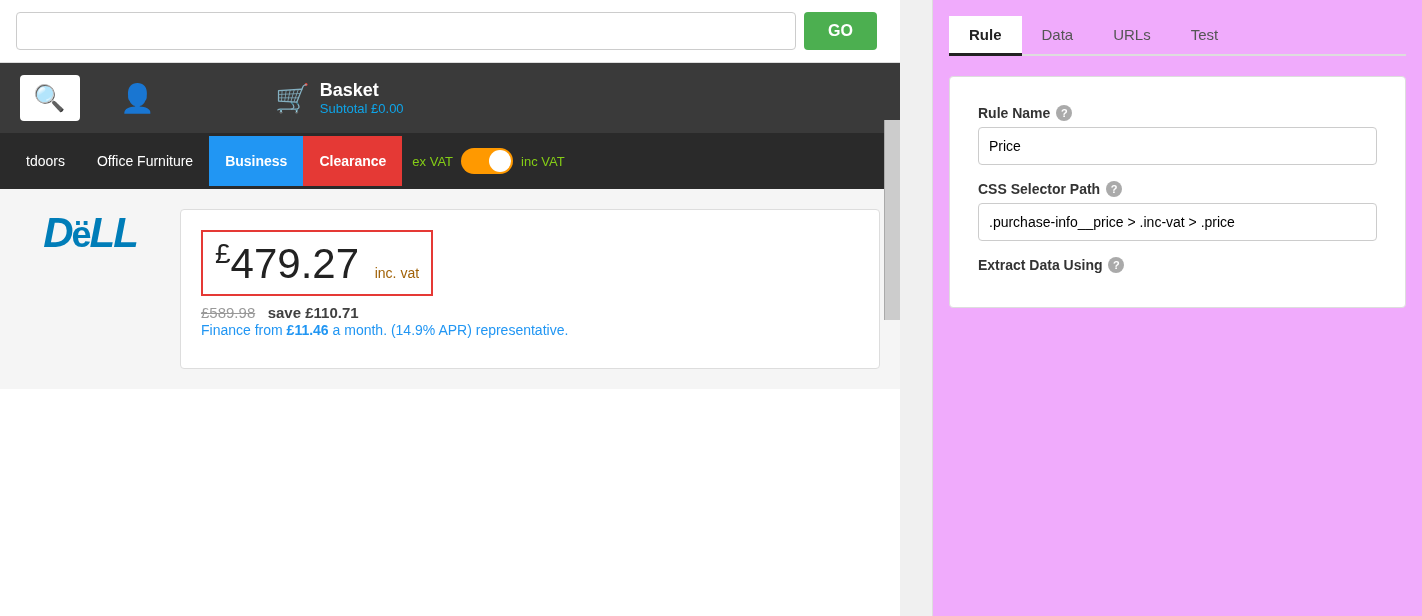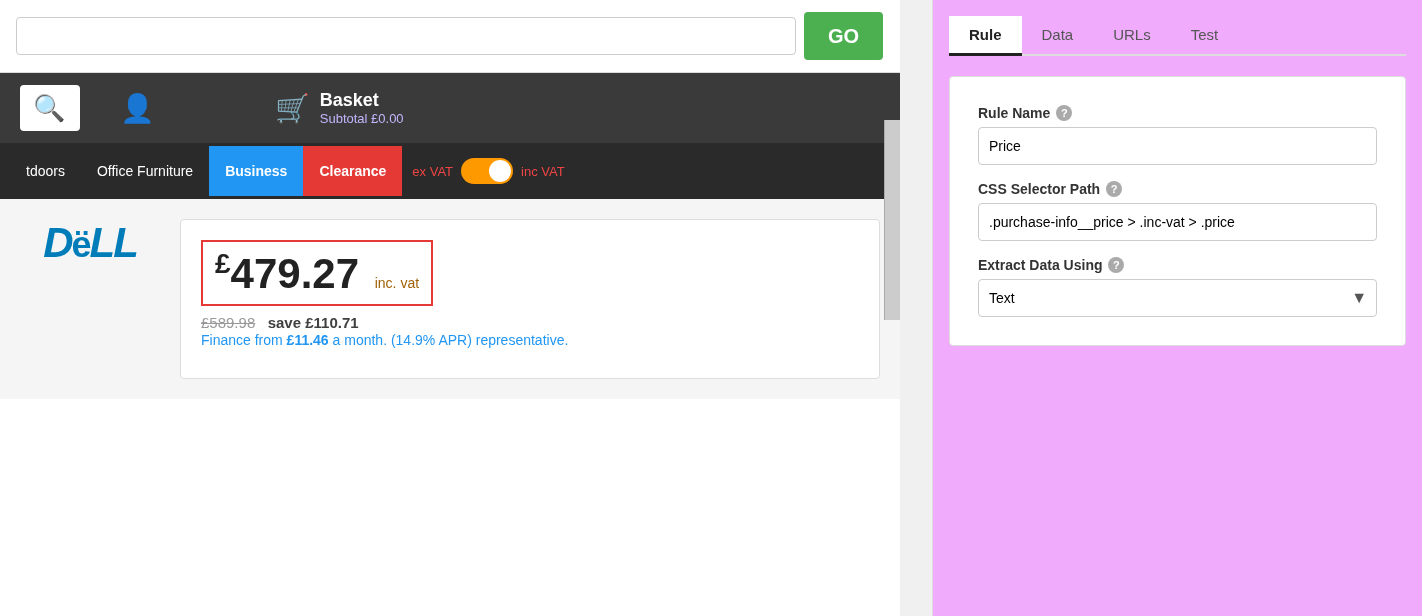--- a/index.html
+++ b/index.html
@@ -33,24 +33,24 @@
       padding: 0 12px;
       font-size: 14px;
       max-width: 780px;
     }
     .go-button {
       background: #4CAF50;
       color: #fff;
       border: none;
       border-radius: 4px;
       padding: 8px 24px;
-      font-size: 20px;
-      font-weight: bold;
-      cursor: pointer;
-      height: 48px;
+      font-size: 16px;
+      font-weight: bold;
+      cursor: pointer;
+      height: 38px;
     }
 
     
     .nav-dark {
       background: #3a3a3a;
       display: flex;
       align-items: center;
       padding: 10px 20px;
       gap: 40px;
       height: 70px;
@@ -97,21 +97,21 @@
     .basket-icon {
       font-size: 28px;
       color: #f90;
     }
     .basket-text h3 {
       font-size: 18px;
       font-weight: bold;
     }
     .basket-text p {
       font-size: 13px;
-      color: #c4b5fd;
+      color: #0ea5e9;
     }
     .scrollbar-placeholder {
       width: 16px;
       background: #ccc;
       position: absolute;
       right: 0;
       top: 120px;
       height: 200px;
       border-left: 1px solid #aaa;
     }
@@ -143,21 +143,21 @@
       background: #e53935;
       font-weight: bold;
     }
     .vat-toggle {
       display: flex;
       align-items: center;
       gap: 8px;
       margin-left: 10px;
     }
     .vat-label {
-      color: #ef4444;
+      color: #84cc16;
       font-size: 13px;
     }
     .toggle-switch {
       width: 52px;
       height: 26px;
       background: #f90;
       border-radius: 13px;
       position: relative;
       cursor: pointer;
     }
@@ -200,21 +200,21 @@
       flex: 1;
     }
     .price-box {
       border: 2px solid #e53935;
       display: inline-block;
       padding: 6px 12px;
       margin-bottom: 8px;
     }
     .main-price {
       font-size: 42px;
-      font-weight: bold;
+      font-weight: normal;
       color: #222;
     }
     .main-price .currency {
       font-size: 28px;
       vertical-align: super;
     }
     .inc-vat {
       font-size: 14px;
       color: #a16207;
       margin-left: 4px;
@@ -419,23 +419,15 @@
       <span>CSS Selector Path</span>
       <span class="help-icon">?</span>
     </div>
     <input class="text-input" type="text" value=".purchase-info__price &gt; .inc-vat &gt; .price" style="">
 
     
     <div class="field-label">
       <span>Extract Data Using</span>
       <span class="help-icon">?</span>
     </div>
-    <div class="select-wrap">
-      <select class="select-input">
-        <option>Text</option>
-        <option>HTML</option>
-        <option>Attribute</option>
-      </select>
-      <span class="select-arrow">▼</span>
-    </div>
 
   </div>
 </div>
 
 </body></html>

